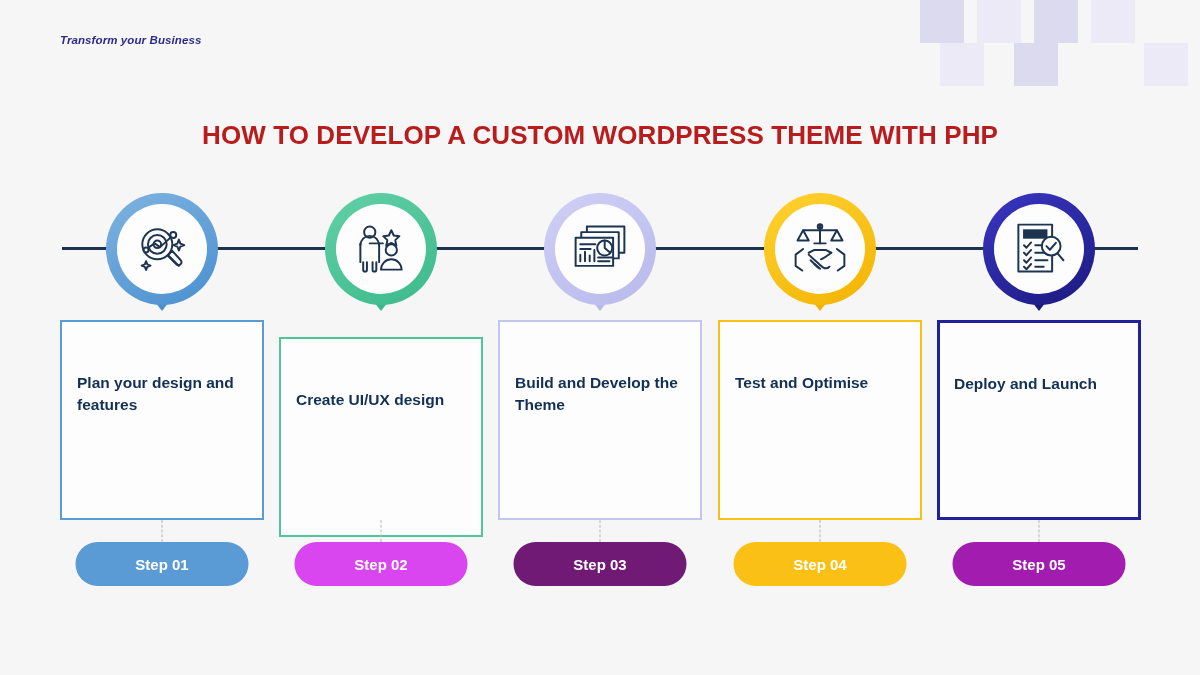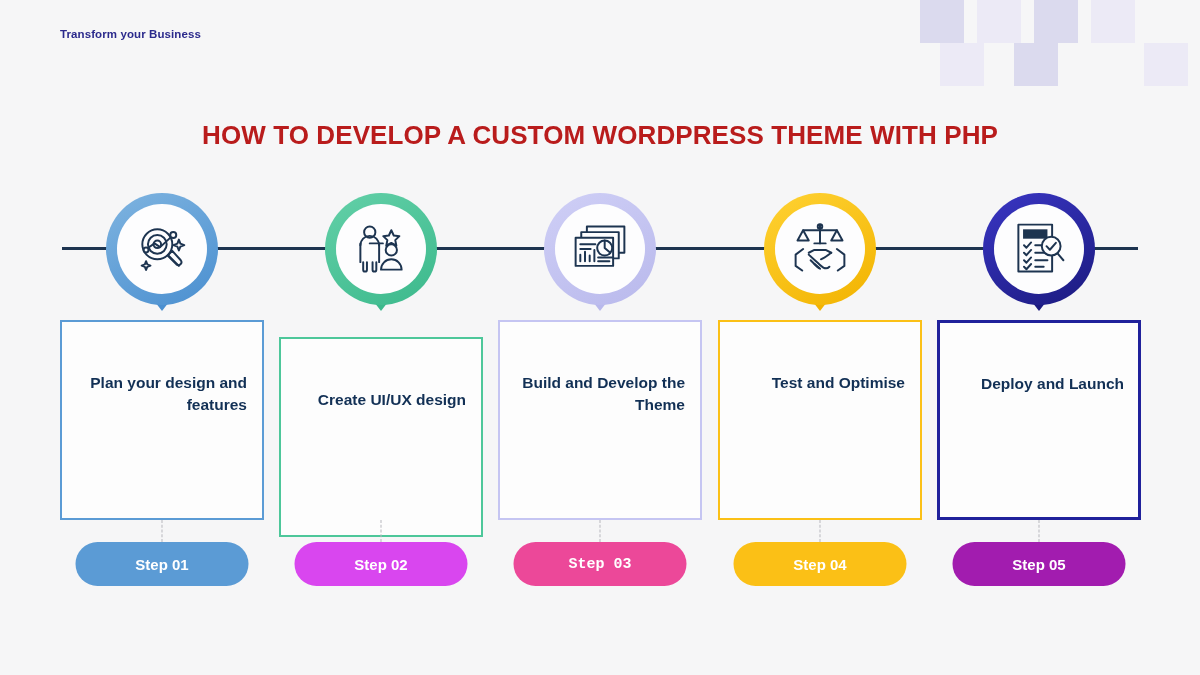--- a/index.html
+++ b/index.html
@@ -13,21 +13,21 @@
 
   
   .deco { position: absolute; top: 0; right: 0; width: 280px; height: 88px; }
   .deco i { position: absolute; display: block; }
 
   
   .logo { position: absolute; left: 60px; top: 28px; }
   .logo-word { font-size: 40px; font-weight: 700; letter-spacing: -1px; line-height: 1;
     background: linear-gradient(90deg,#4a3fd8 0%,#3f3bb8 35%,#232070 70%,#1b1a57 100%);
     -webkit-background-clip: text; background-clip: text; color: transparent; }
-  .logo-tag { font-size: 11.5px; font-weight: 700; color: #2b2a8c; letter-spacing: .1px; }
+  .logo-tag { margin-top: 6px; font-size: 11.5px; font-weight: 700; color: #2b2a8c; letter-spacing: .1px; font-style: italic; }
 
   
   .title { position: absolute; top: 120px; left: 0; width: 1200px; text-align: center;
     font-size: 26px; font-weight: 700; color: #b91c1c; letter-spacing: .1px; }
 
   
   .rail { position: absolute; left: 62px; top: 247px; width: 1076px; height: 3px;
     background: #1d3450; }
 
   
@@ -39,21 +39,21 @@
   .ring { position: absolute; inset: 0; border-radius: 50%; }
   .tail { position: absolute; left: 50%; top: 96px; transform: translateX(-50%);
     width: 0; height: 0; border-left: 17px solid transparent; border-right: 17px solid transparent; }
   .inner { position: absolute; inset: 11px; border-radius: 50%; background: #fdfdfe;
     display: flex; align-items: center; justify-content: center; z-index: 3; }
   .inner svg { width: 60px; height: 60px; display: block; }
 
   .card { position: absolute; top: 320px; left: 50%; transform: translateX(-50%);
     width: 204px; height: 200px; background: #fdfdfd; border: 2px solid #5b9bd5;
     display: flex; align-items: flex-start; justify-content: center; padding-top: 50px; }
-  .card-text { font-size: 15.5px; font-weight: 700; color: #123055; text-align: right;
+  .card-text { font-size: 15.5px; font-weight: 700; color: #123055; text-align: left;
     line-height: 1.45; width: 170px; }
 
   .dash { position: absolute; top: 520px; left: 50%; transform: translateX(-50%);
     width: 0; height: 22px; border-left: 1px dashed #b7b7bd; }
 
   .pill { position: absolute; top: 542px; left: 50%; transform: translateX(-50%);
     width: 173px; height: 44px; border-radius: 22px; display: flex; align-items: center;
     justify-content: center; font-size: 15px; font-weight: 700; color: #ffffff; }
 </style>
 </head>
@@ -158,21 +158,21 @@
     </svg>
       </div>
     </div>
 
     <div class="card" style="border:2px solid #c5c5f2;">
       <div class="card-text">Build and Develop the Theme</div>
     </div>
 
     <div class="dash"></div>
 
-    <div class="pill" style="background:#ec4899;color:#ffffff;font-family:Liberation Mono, monospace;">
+    <div class="pill" style="background:#701a75;color:#ffffff;">
       <span>Step 03</span>
     </div>
       </div>
       <div class="step" style="left: 718px;">
     <div class="circle-wrap">
       <div class="tail" style="border-top:22px solid #f2b300;"></div>
       <div class="ring" style="background:linear-gradient(150deg,#ffd233,#f2b300);"></div>
       <div class="inner">
 
     <svg viewBox="0 0 64 64" fill="none" stroke="#1d3450" stroke-width="2.1" stroke-linecap="round" stroke-linejoin="round">

